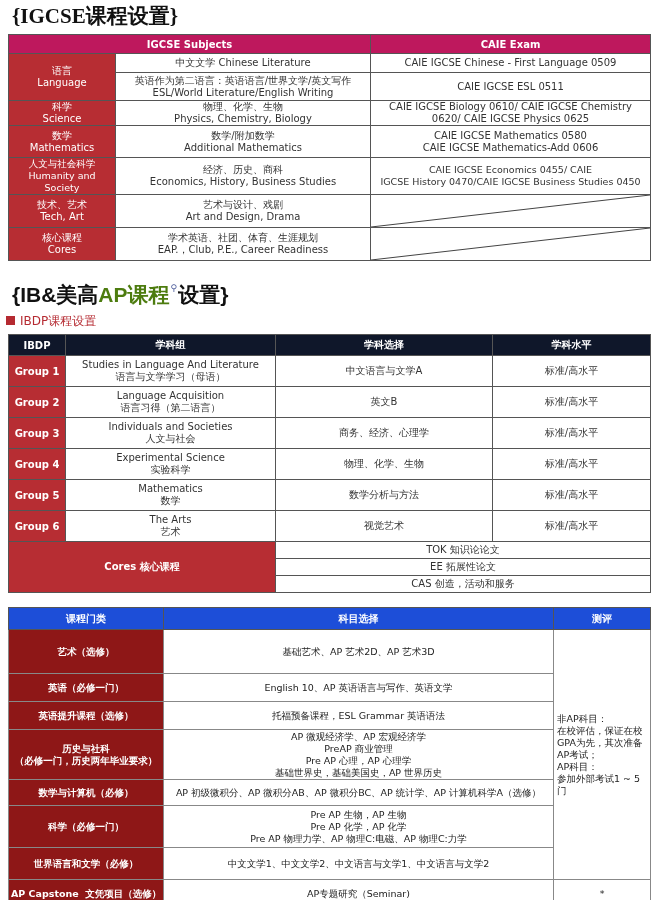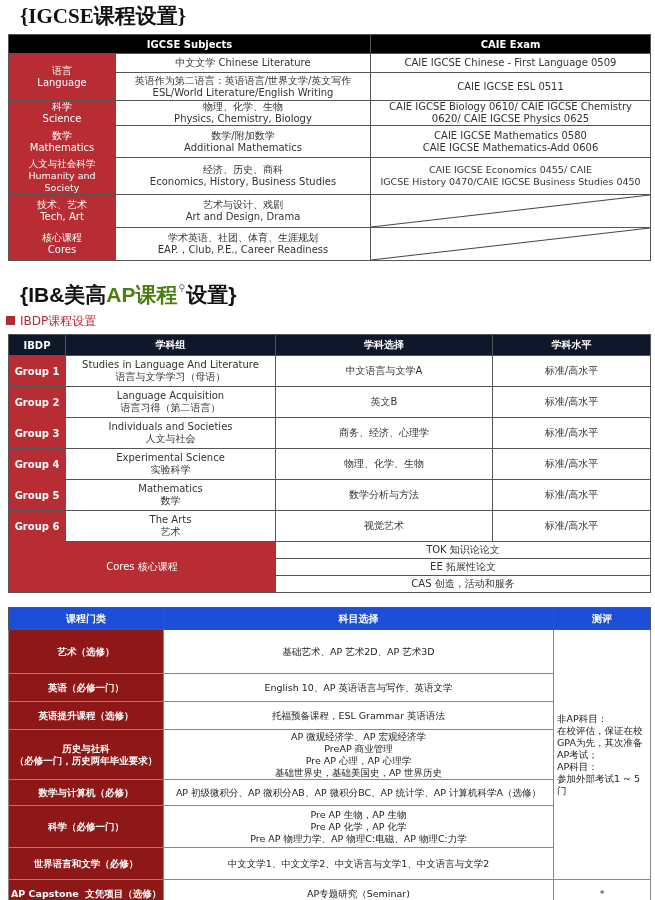--- a/index.html
+++ b/index.html
@@ -1,26 +1,26 @@
 <!DOCTYPE html>
 <html><head>
 <meta charset="utf-8">
 <style>
   html,body{margin:0;padding:0;background:#ffffff;}
   body{width:655px;height:900px;position:relative;overflow:hidden;font-family:"DejaVu Sans","Liberation Sans",sans-serif;color:#222;}
-  .h1{position:absolute;left:20px;font-family:"Liberation Serif","DejaVu Serif",serif;font-weight:bold;font-size:21px;color:#111;letter-spacing:0;}
+  .h1{position:absolute;left:12px;font-family:"Liberation Serif","DejaVu Serif",serif;font-weight:bold;font-size:21px;color:#111;letter-spacing:0;}
   .h1.t1{top:2px;}
   .h1.t2{top:281px;font-family:"Liberation Sans","DejaVu Sans",sans-serif;}
   .h1 .ap{color:#4d7c0f;}
   .h1 .mag{font-size:9px;color:#4a5a9a;vertical-align:top;position:relative;top:2px;margin:0 1px;}
   .sub{position:absolute;left:6px;top:313px;font-size:12px;color:#b52a31;}
   .sub .sq{display:inline-block;width:9px;height:9px;background:#b52a31;margin-right:5px;vertical-align:0px;}
   .tbl{position:absolute;border-collapse:collapse;table-layout:fixed;}
   .tbl td,.tbl th{border:1px solid #555;padding:0 2px;text-align:center;vertical-align:middle;overflow:hidden;}
-  .tbl th{background:#000000;color:#fff;font-weight:bold;font-size:10px;}
+  .tbl th{background:#be185d;color:#fff;font-weight:bold;font-size:10px;}
   .red{background:#b72d33;color:#fff;}
   .cell{font-size:10px;line-height:12px;color:#333;}
   
   #t1{left:8px;top:34px;width:642px;}
   #t1 td.red{font-size:10px;line-height:12px;}
   .diag{position:relative;padding:0 !important;}
   .diag svg{position:absolute;left:0;top:0;width:100%;height:100%;}
   
   #t2{left:8px;top:334px;width:642px;}
   #t2 th{background:#0f172a;height:20px;}
@@ -212,21 +212,21 @@
   <tr style="height:31px">
     <td class="red">Group 6</td>
     <td class="cell">
           <div>The Arts</div>
           <div>艺术</div>
         </td>
     <td class="cell">视觉艺术</td>
     <td class="cell">标准/高水平</td>
   </tr>
   <tr style="height:17px">
-    <td colspan="2" rowspan="3" class="red" style="font-weight:normal">Cores 核心课程</td>
+    <td colspan="2" rowspan="3" class="red" style="font-weight:bold">Cores 核心课程</td>
     <td colspan="2" class="cell">TOK 知识论论文</td>
   </tr>
   <tr style="height:17px">
     <td colspan="2" class="cell">EE 拓展性论文</td>
   </tr>
   <tr style="height:17px">
     <td colspan="2" class="cell">CAS 创造，活动和服务</td>
   </tr>
 </tbody>
   </table>

